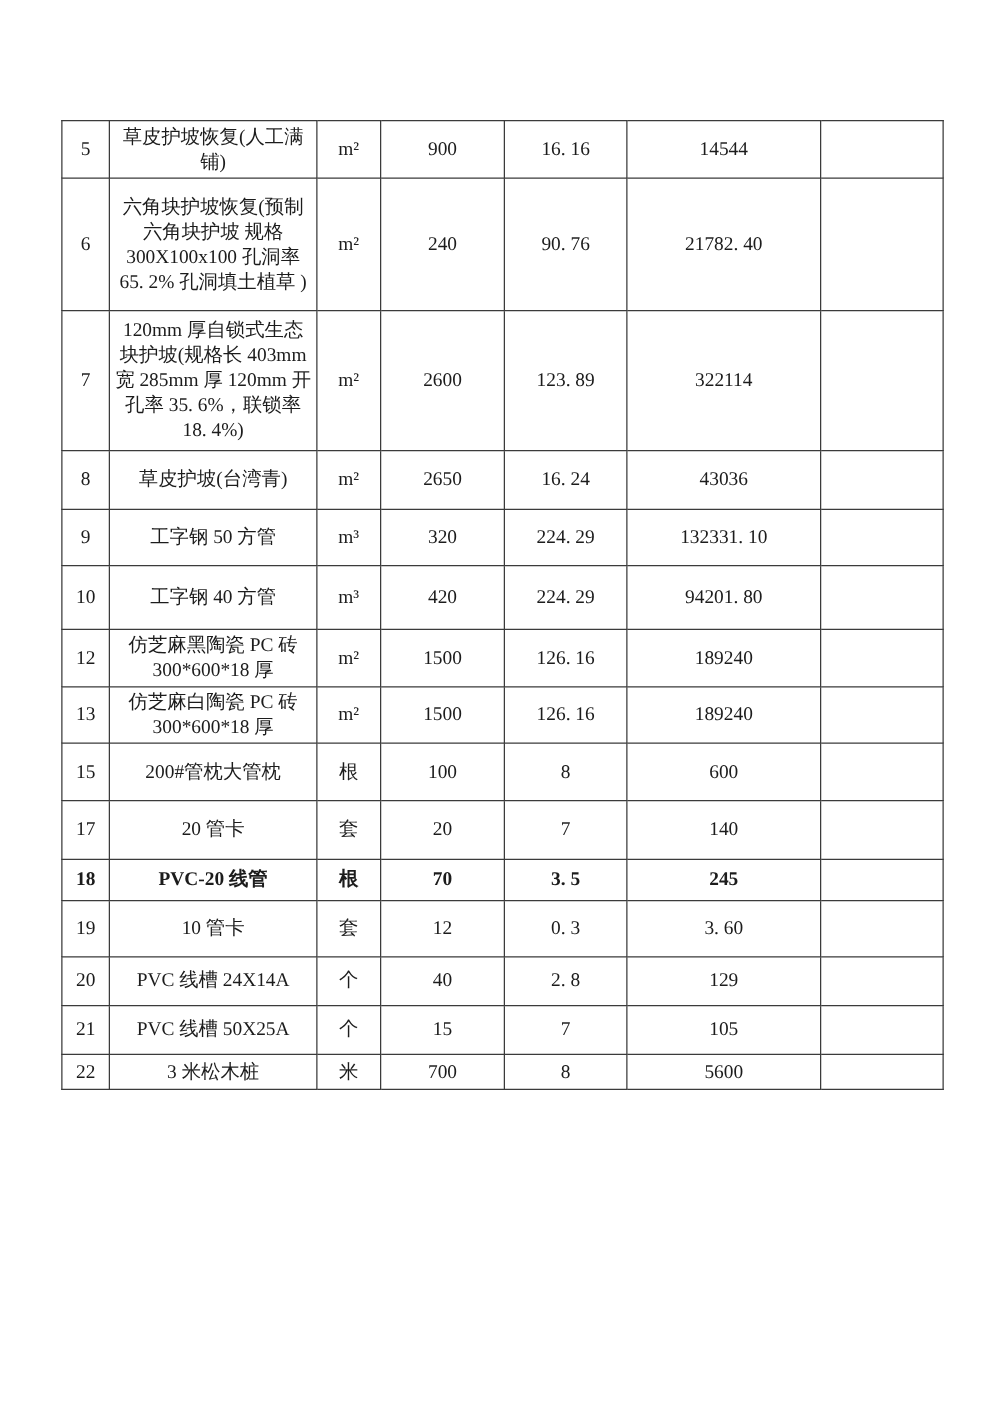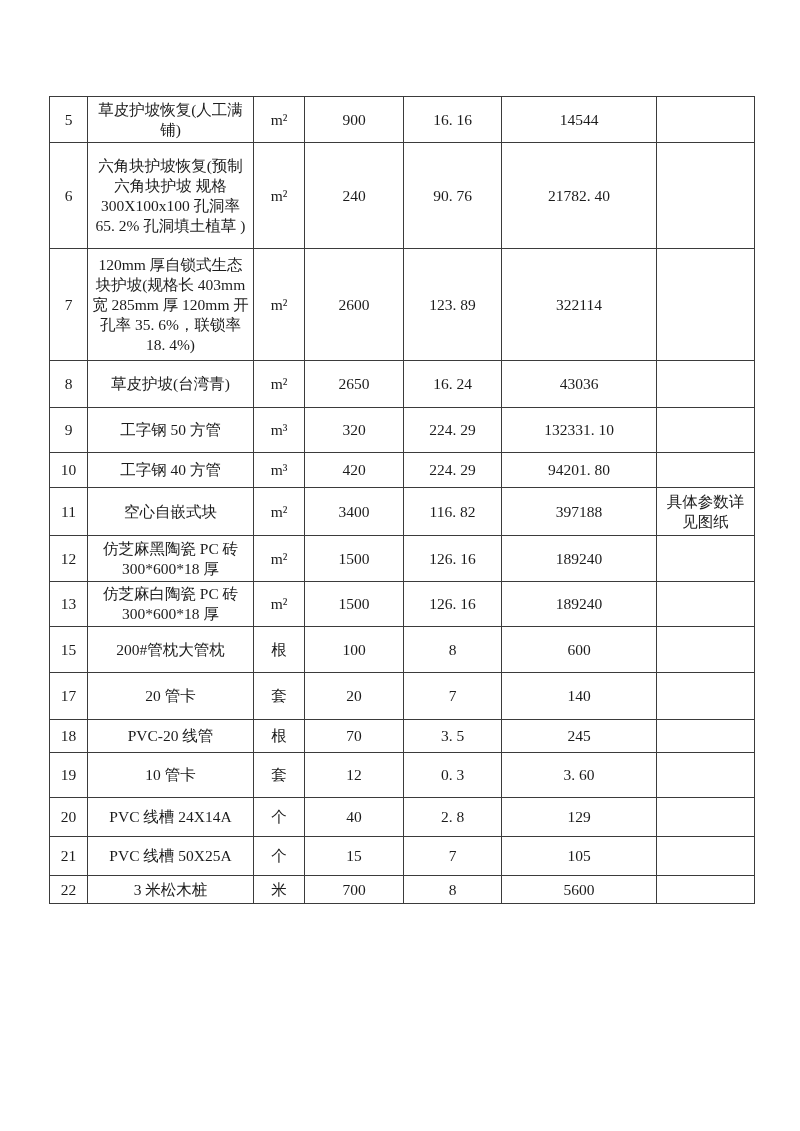--- a/index.html
+++ b/index.html
@@ -86,37 +86,28 @@
         </tr>
         <tr style="height: 45px;">
           <td class="col-no">9</td>
           <td class="col-desc">工字钢 50 方管</td>
           <td class="col-unit">m³</td>
           <td class="col-qty">320</td>
           <td class="col-price">224. 29</td>
           <td class="col-total">132331. 10</td>
           <td class="col-note"></td>
         </tr>
-        <tr style="height: 35px;">
+        <tr style="height: 51px;">
           <td class="col-no">10</td>
           <td class="col-desc">工字钢 40 方管</td>
           <td class="col-unit">m³</td>
           <td class="col-qty">420</td>
           <td class="col-price">224. 29</td>
           <td class="col-total">94201. 80</td>
           <td class="col-note"></td>
-        </tr>
-        <tr style="height: 48px;">
-          <td class="col-no">11</td>
-          <td class="col-desc">空心自嵌式块</td>
-          <td class="col-unit">m²</td>
-          <td class="col-qty">3400</td>
-          <td class="col-price">116. 82</td>
-          <td class="col-total">397188</td>
-          <td class="col-note">具体参数详见图纸</td>
         </tr>
         <tr style="height: 46px;">
           <td class="col-no">12</td>
           <td class="col-desc">仿芝麻黑陶瓷 PC 砖 300*600*18 厚</td>
           <td class="col-unit">m²</td>
           <td class="col-qty">1500</td>
           <td class="col-price">126. 16</td>
           <td class="col-total">189240</td>
           <td class="col-note"></td>
         </tr>
@@ -140,21 +131,21 @@
         </tr>
         <tr style="height: 47px;">
           <td class="col-no">17</td>
           <td class="col-desc">20 管卡</td>
           <td class="col-unit">套</td>
           <td class="col-qty">20</td>
           <td class="col-price">7</td>
           <td class="col-total">140</td>
           <td class="col-note"></td>
         </tr>
-        <tr style="height: 33px;">
+        <tr style="height: 33px; font-weight: bold;">
           <td class="col-no">18</td>
           <td class="col-desc">PVC-20 线管</td>
           <td class="col-unit">根</td>
           <td class="col-qty">70</td>
           <td class="col-price">3. 5</td>
           <td class="col-total">245</td>
           <td class="col-note"></td>
         </tr>
         <tr style="height: 45px;">
           <td class="col-no">19</td>

